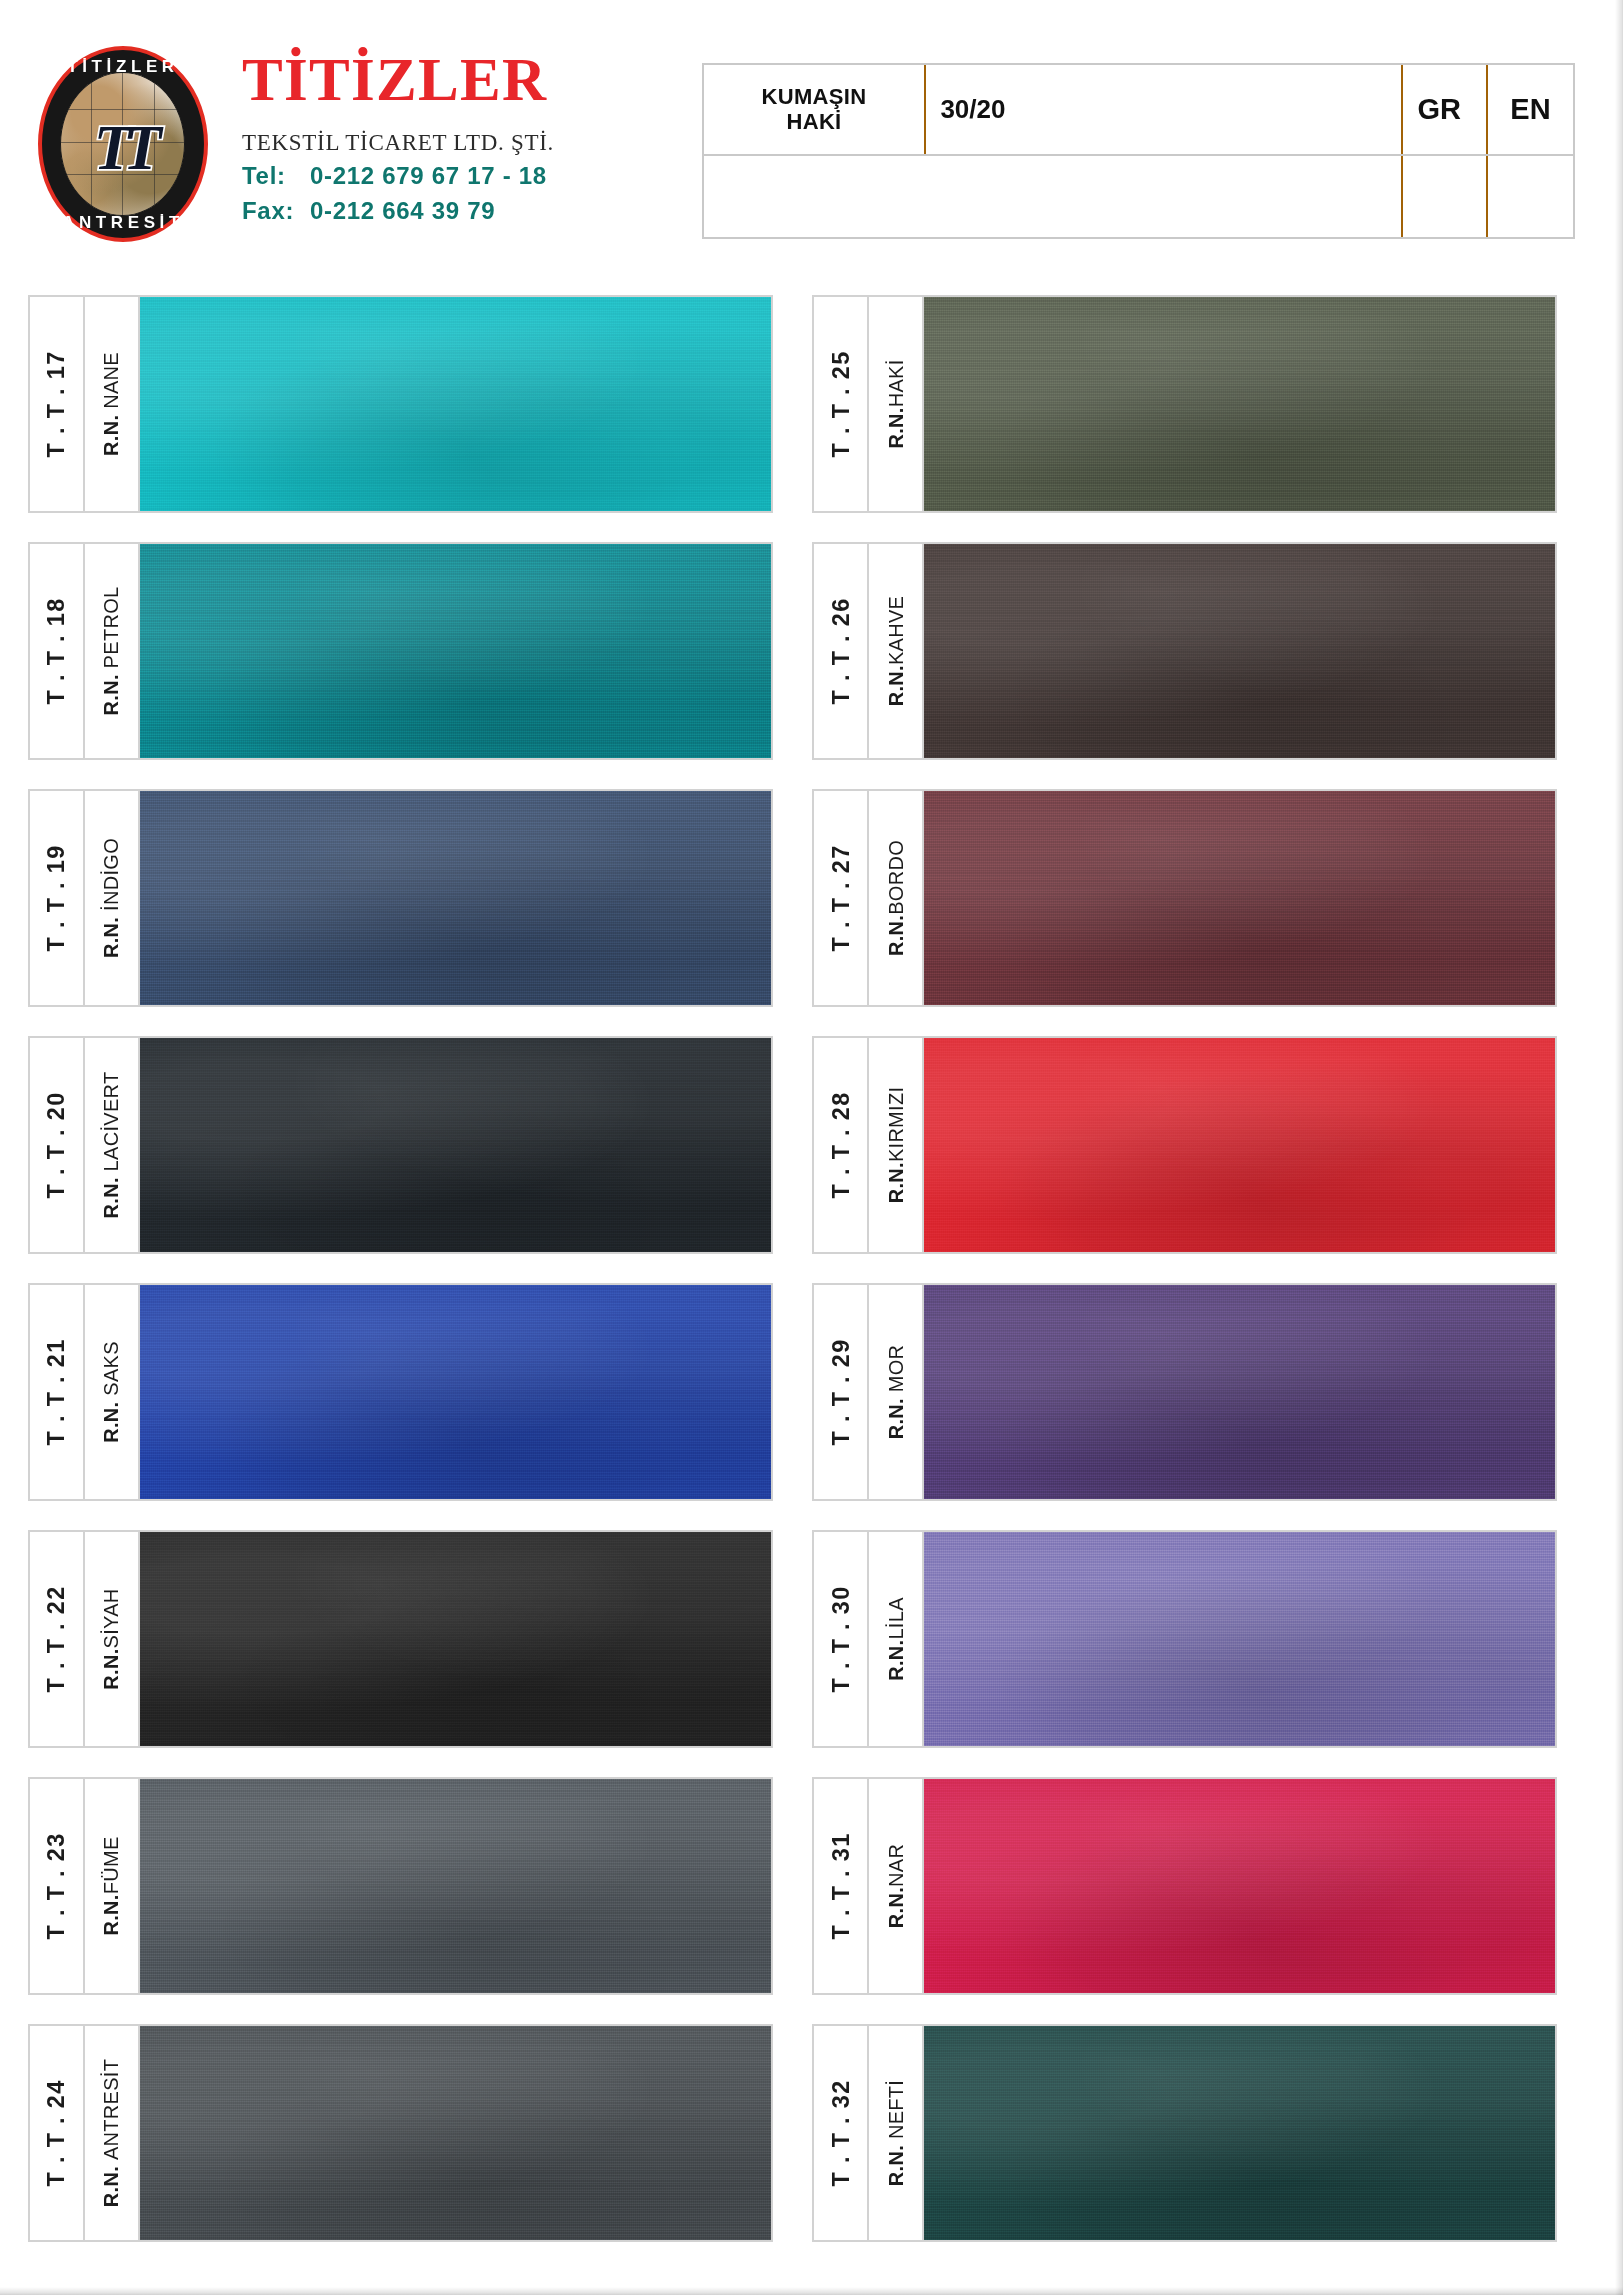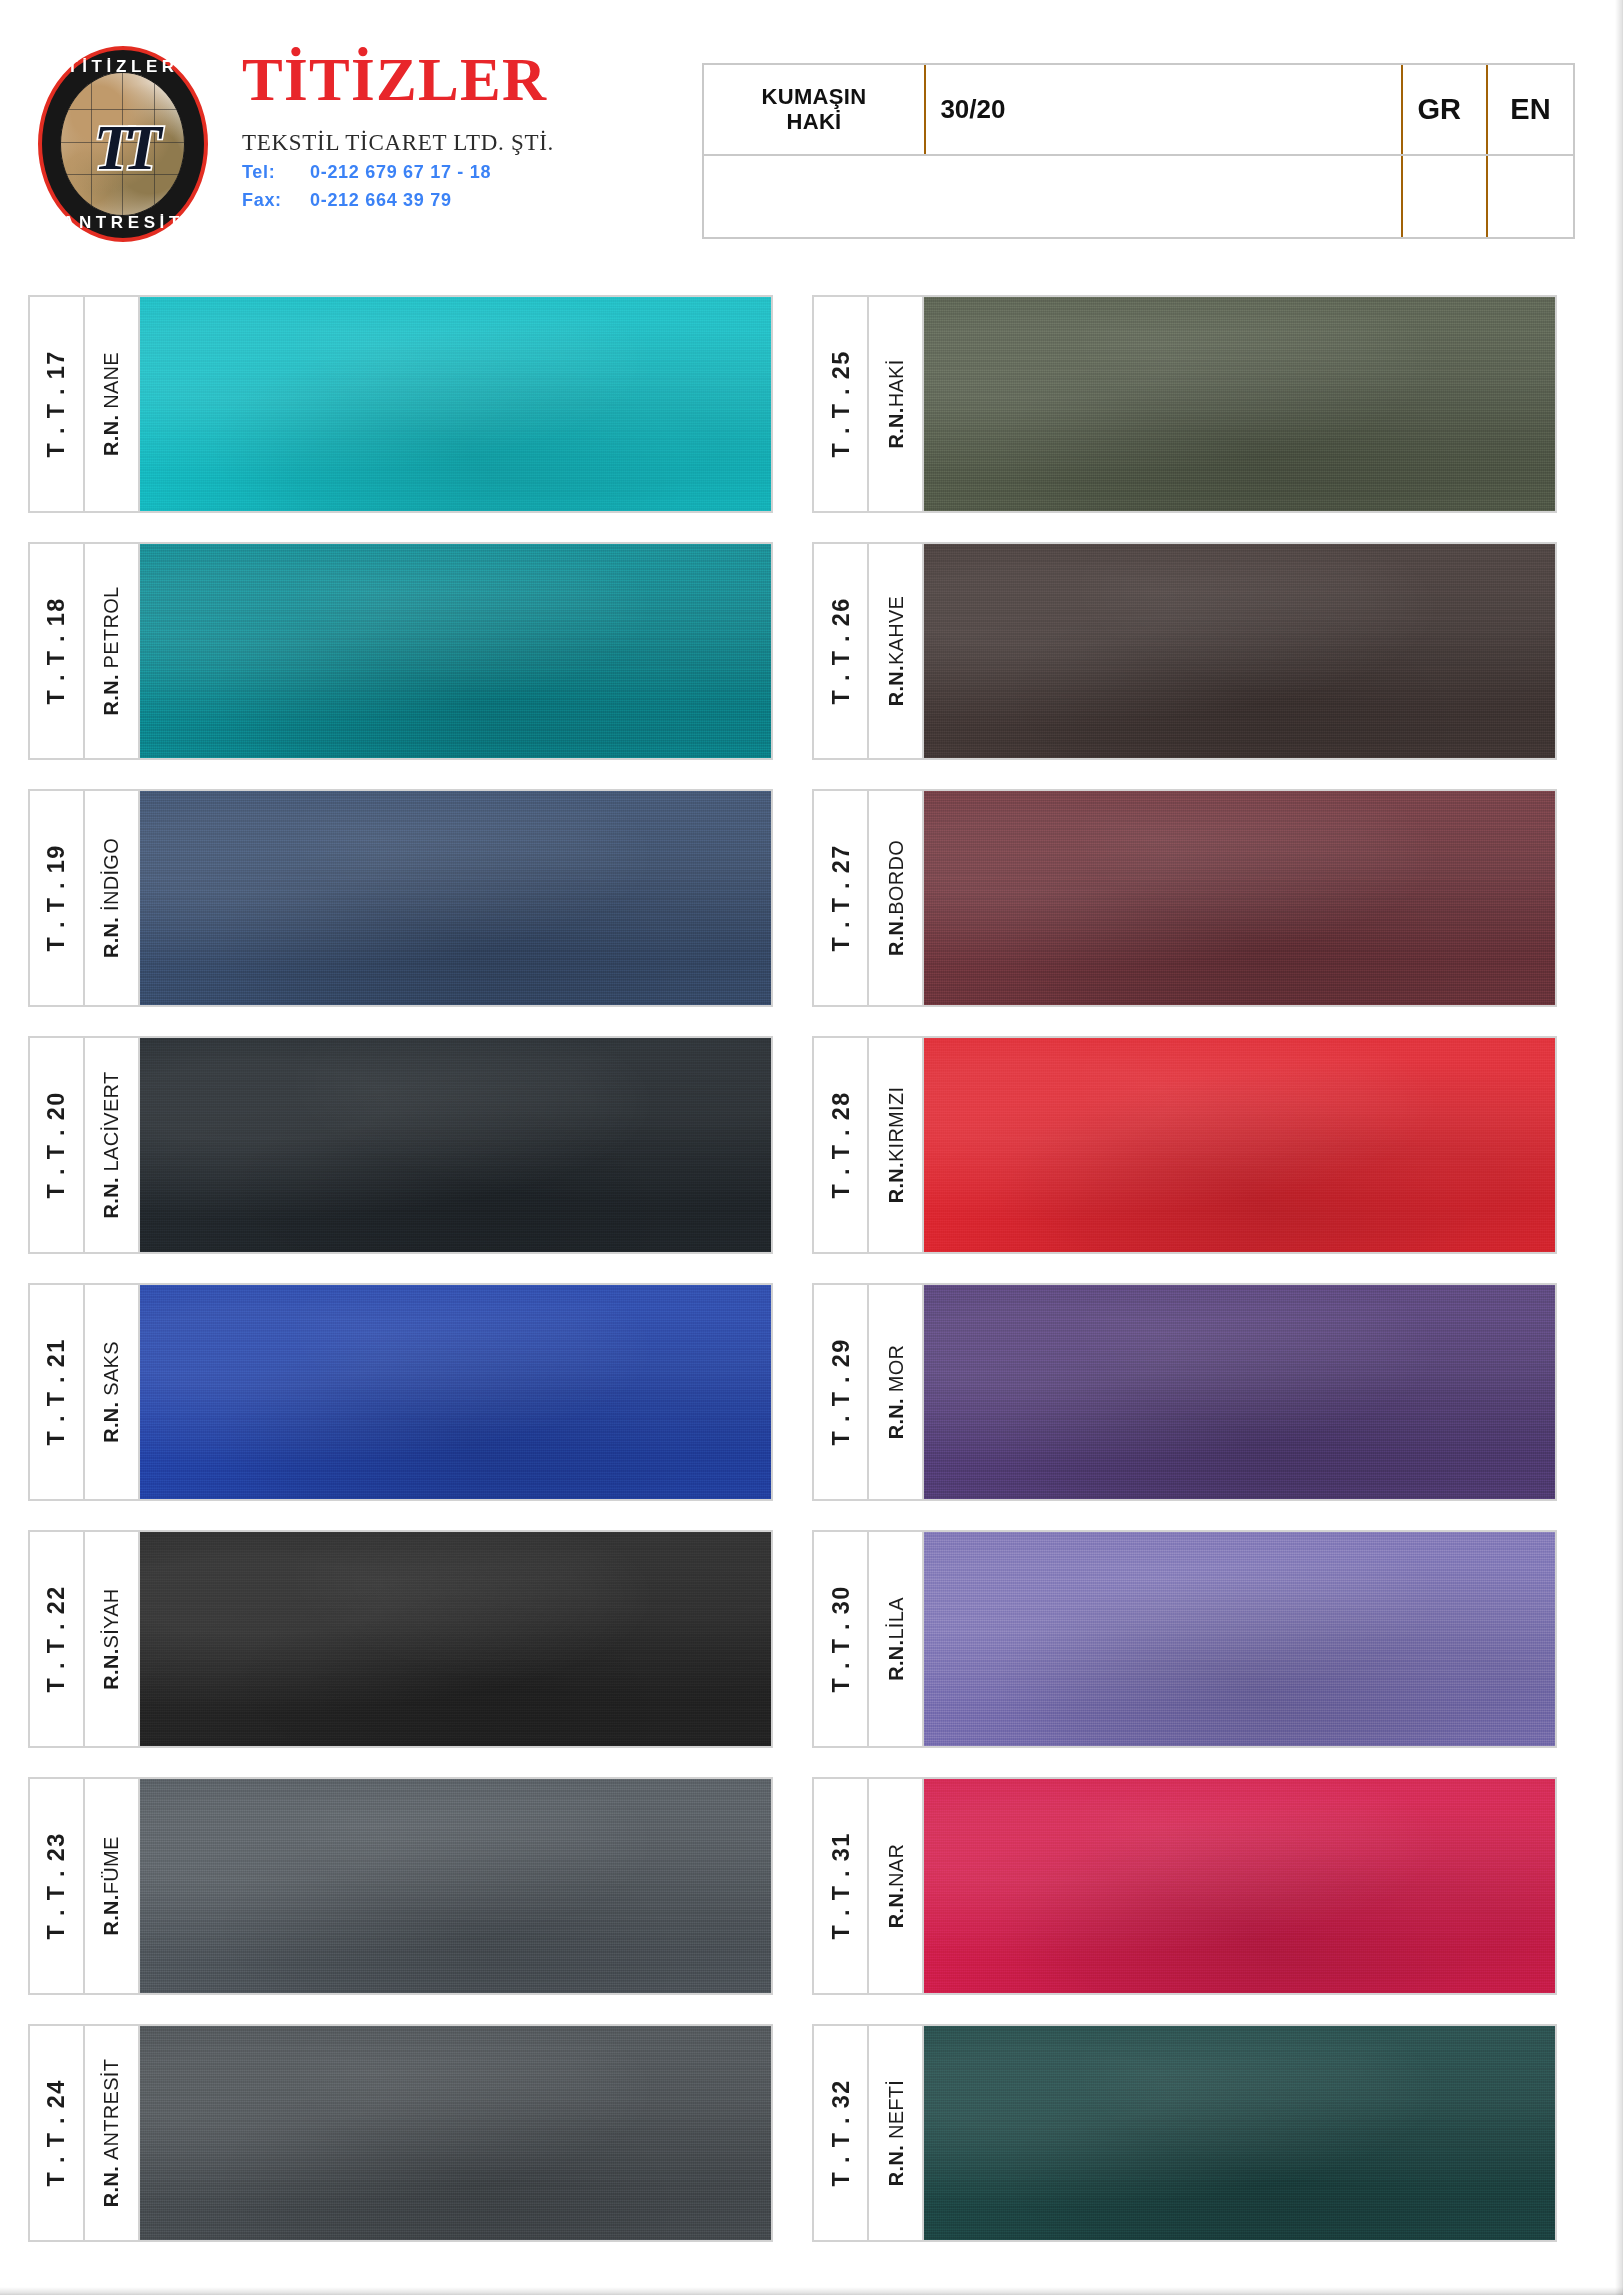--- a/index.html
+++ b/index.html
@@ -86,22 +86,22 @@
   }
   #brand-sub{
     font-family:"Liberation Serif", serif;
     font-size:23px;
     color:#2b2b2b;
     letter-spacing:0.7px;
     margin-top:20px;
     white-space:nowrap;
   }
   .contact{
-    color:#3b82f6;
-    font-size:18px;
+    color:#0f766e;
+    font-size:24px;
     font-weight:600;
     letter-spacing:0.7px;
     white-space:nowrap;
     margin-top:6.5px;
     font-family:"Liberation Sans",sans-serif;
   }
   .contact .lbl{display:inline-block;min-width:68px;}
 
   
   #info-table{

